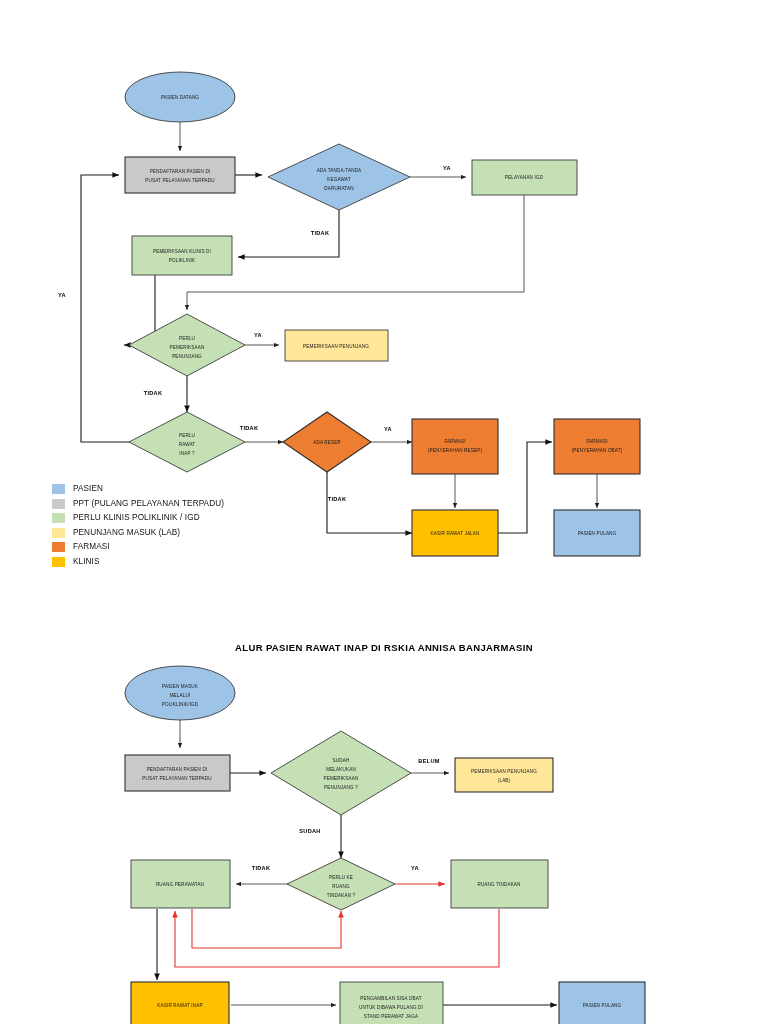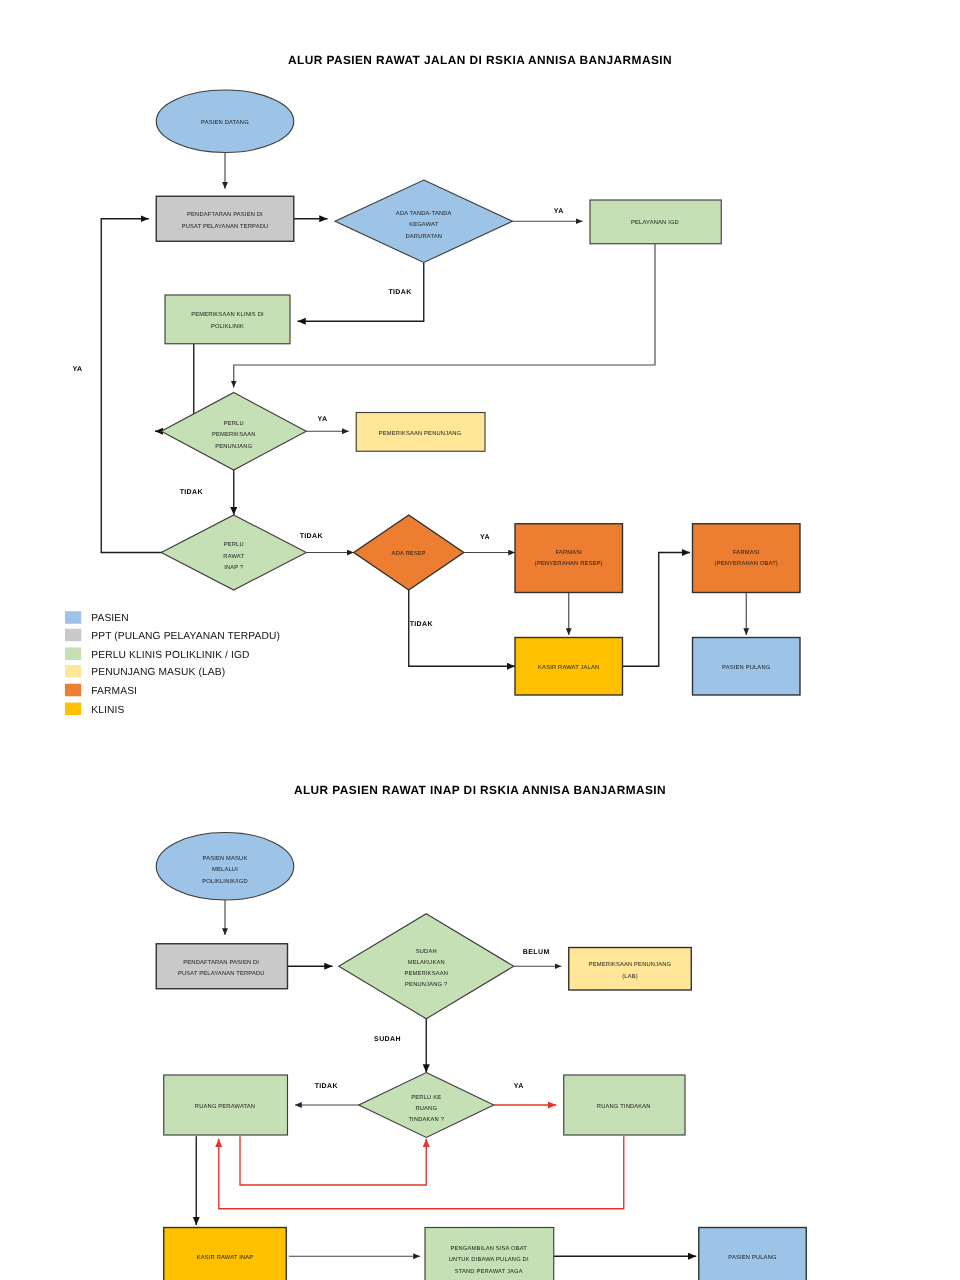--- a/index.html
+++ b/index.html
@@ -16,21 +16,21 @@
   .chart-title{
     position:absolute;
     width:100%;
     text-align:center;
     font-size:9.5px;
     font-weight:bold;
     letter-spacing:0.35px;
     color:#000;
   }
   #title-rawat-jalan{top:43px;}
-  #title-rawat-inap{top:627px;}
+  #title-rawat-inap{top:642px;}
 
   svg{position:absolute;left:0;top:0;overflow:visible;}
   #svg-rawat-jalan{top:0;width:768px;height:600px;}
   #svg-rawat-inap{top:655px;width:768px;height:369px;}
 
   .node-text{
     font-family:"Liberation Sans", sans-serif;
     font-size:4.6px;
     fill:#1a1a1a;
     text-anchor:middle;
@@ -50,34 +50,33 @@
   .line-dark{stroke:#1b1b1b;stroke-width:1.1;fill:none;}
   .line-red{stroke:#e8342a;stroke-width:1.1;fill:none;}
 
   
   #legend{
     position:absolute;
     left:52px;top:484px;
     font-size:8.2px;
     color:#111;
   }
-  .legend-row{display:flex;align-items:flex-end;height:14.6px;}
+  .legend-row{display:flex;align-items:flex-start;height:14.6px;}
   .legend-swatch{
     width:13px;height:10px;
     margin-right:8px;
     flex:none;
   }
   .legend-label{white-space:nowrap;letter-spacing:0.1px;}
 </style>
 </head>
 <body>
 
 <div class="page">
 
-  <div class="chart-title" id="title-rawat-jalan">ALUR PASIEN RAWAT JALAN DI RSKIA ANNISA BANJARMASIN</div>
 
   <svg id="svg-rawat-jalan" viewBox="0 0 768 600">
     <defs>
       <marker id="ah" markerWidth="7" markerHeight="7" refX="6" refY="2.6" orient="auto" markerUnits="strokeWidth">
         <path d="M0,0 L6,2.6 L0,5.2 z" fill="#222"></path>
       </marker>
       <marker id="ahd" markerWidth="7" markerHeight="7" refX="6" refY="2.6" orient="auto" markerUnits="strokeWidth">
         <path d="M0,0 L6,2.6 L0,5.2 z" fill="#111"></path>
       </marker>
       <marker id="ahr" markerWidth="7" markerHeight="7" refX="6" refY="2.6" orient="auto" markerUnits="strokeWidth">

